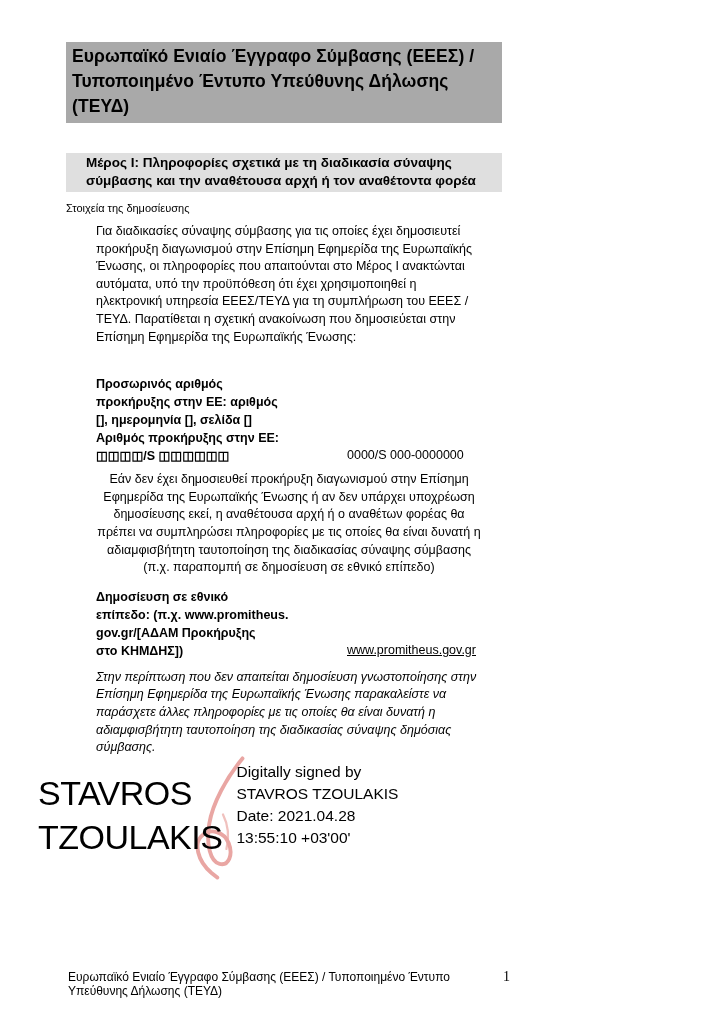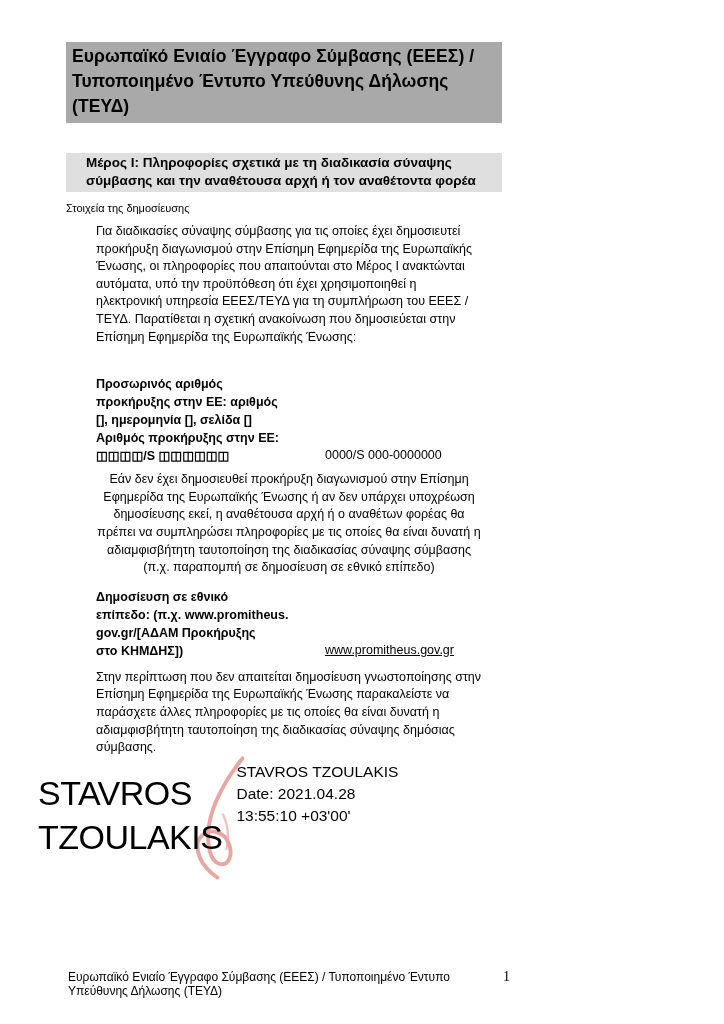--- a/index.html
+++ b/index.html
@@ -38,25 +38,26 @@
     margin:10px 74px 0 66px;
     font-size:11px;
     font-weight:normal;
   }
   .para{
     margin:9px 94px 0 96px;
     font-size:12.5px;
     line-height:17.6px;
   }
   .para.p2{margin-top:6px;text-align:center;}
-  .para.p3{}
+  .para.p3{font-style:italic;}
   .field-row{
     display:flex;
     align-items:flex-end;
     margin:29px 74px 0 96px;
+    gap:22px;
   }
   .field-row.national{margin-top:11px;}
   .field-label{
     width:229px;
     flex:0 0 229px;
     font-size:12.5px;
     font-weight:bold;
     line-height:18px;
   }
   .field-value{
@@ -153,20 +154,21 @@
   <div class="signature">
     <svg class="sig-mark" viewBox="0 0 60 110" fill="none">
       <path d="M47,3 C33,20 21,42 18,60 C15,78 19,93 27,95 C35,97 39,87 35,77 C31,67 19,63 11,71 C5,77 7,92 20,103 L25,107" stroke="var(--signature-mark)" stroke-width="3.4" stroke-linecap="round" fill="none"></path>
       <path d="M30,52 C34,60 36,70 33,82" stroke="var(--signature-mark)" stroke-width="2" stroke-linecap="round" fill="none" opacity="0.7"></path>
     </svg>
     <div class="sig-name">
       <div>STAVROS</div>
       <div>TZOULAKIS</div>
     </div>
     <div class="sig-details">
+      <div>Digitally signed by</div>
       <div>STAVROS TZOULAKIS</div>
       <div>Date: 2021.04.28</div>
       <div>13:55:10 +03'00'</div>
     </div>
   </div>
 
   <div class="footer">
     <span>Ευρωπαϊκό Ενιαίο Έγγραφο Σύμβασης (ΕΕΕΣ) / Τυποποιημένο Έντυπο Υπεύθυνης Δήλωσης (ΤΕΥΔ)</span>
     <span class="page-num">1</span>
   </div>

